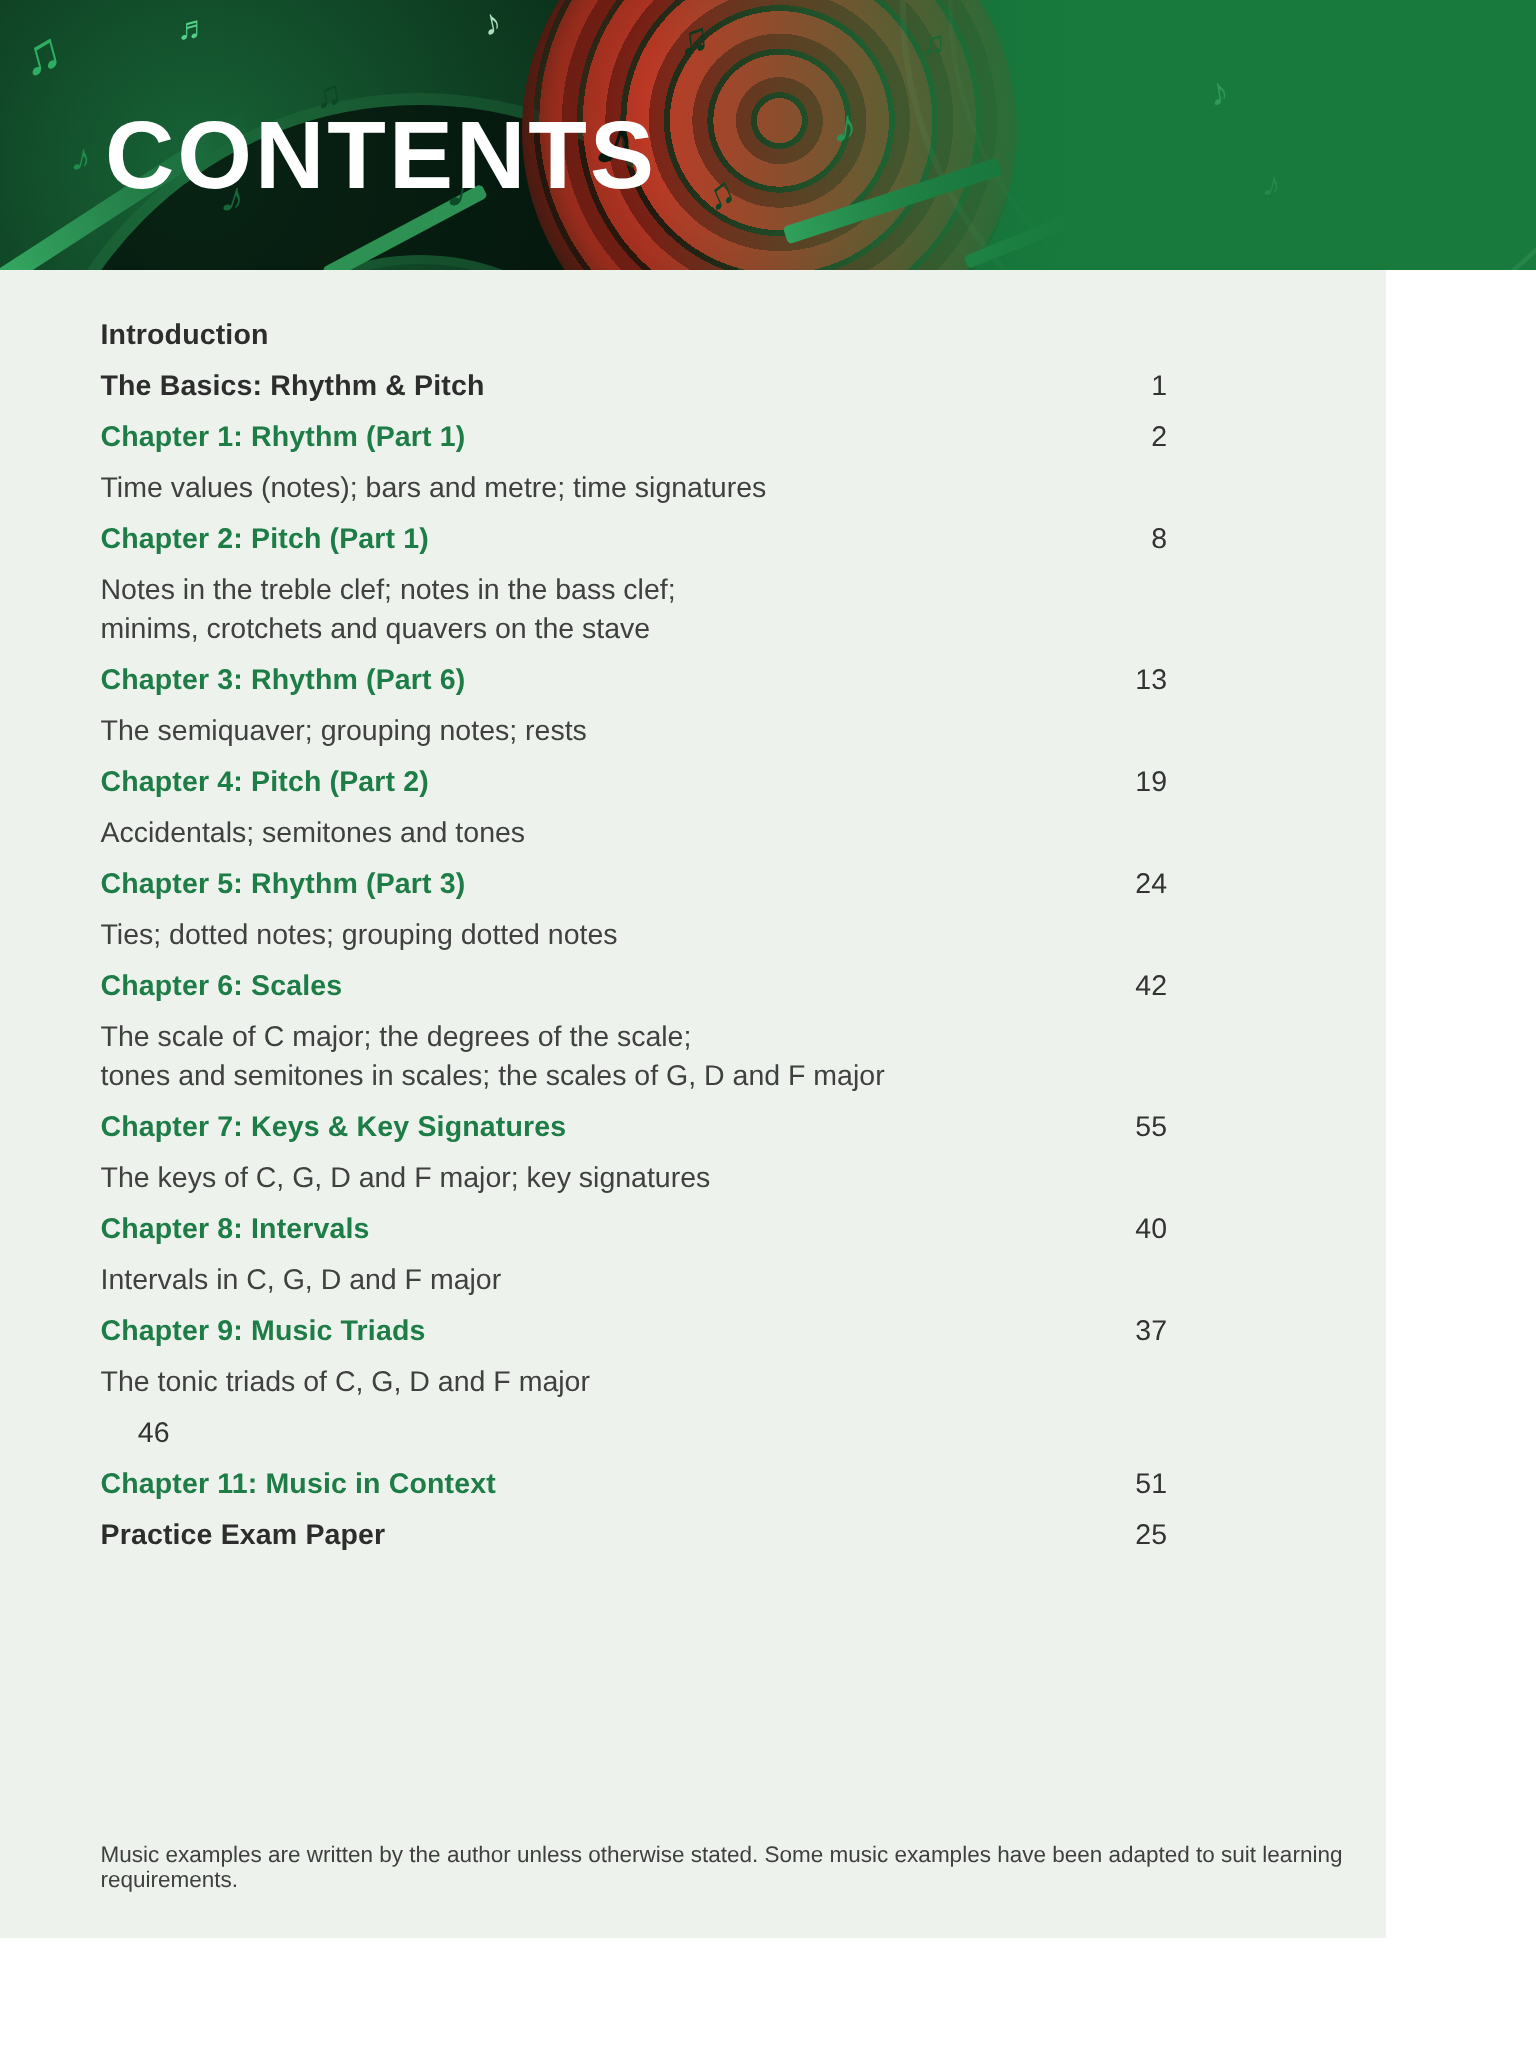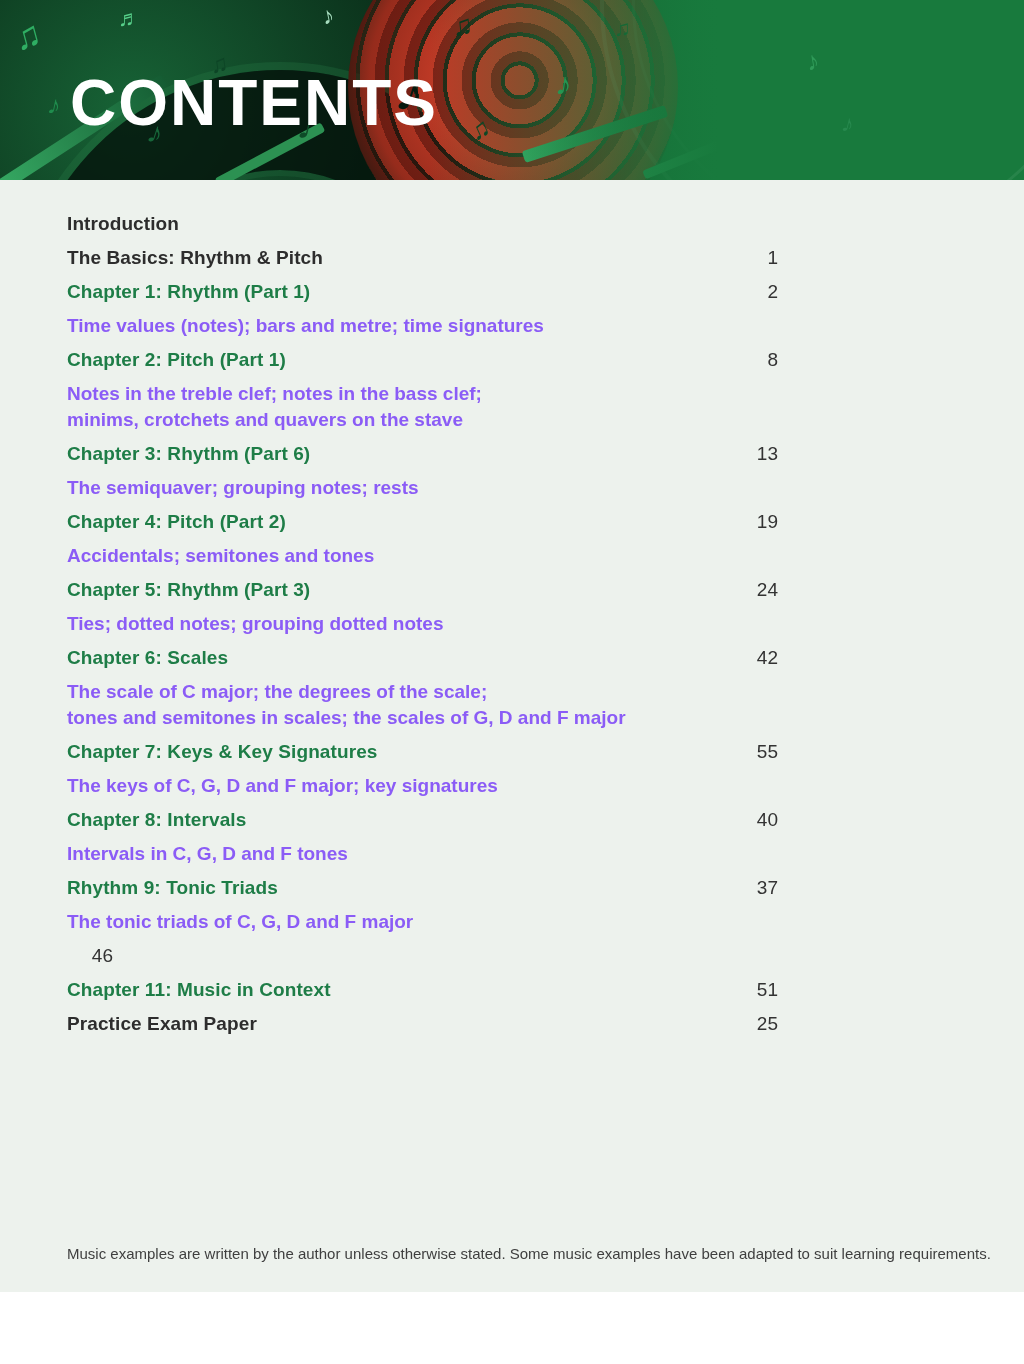--- a/index.html
+++ b/index.html
@@ -63,39 +63,39 @@
   .n12{left:806px;top:48px;font-size:26px;transform:rotate(-10deg);color:#2f9a58;}
   .n13{left:842px;top:112px;font-size:24px;transform:rotate(14deg);color:#27894e;}
   .banner-title{
     position:absolute;left:70px;top:66px;margin:0;
     font-size:64px;font-weight:bold;letter-spacing:2px;
     color:#ffffff;
   }
   
   .content{
     position:relative;
-    width:1024px;height:1112px;
+    width:924px;height:1112px;
     background:#edf2ed;
   }
   .toc{
     padding:31px 0 0 67px;
     width:711px;
   }
   .row{
     display:flex;
     justify-content:space-between;
     align-items:flex-start;
     font-size:19px;
     line-height:26px;
     margin-bottom:8px;
   }
   .row .label{white-space:pre-line;}
   .row.bold .label{font-weight:bold;color:#2d2d2d;letter-spacing:0.1px;}
   .row.chapter .label{font-weight:bold;color:#1e7d47;letter-spacing:0.1px;}
-  .row.desc .label{font-weight:bold;color:#8b5cf6;}
+  .row.desc .label{font-weight:normal;color:#404040;}
   .page-num{
     flex:0 0 46px;
     text-align:right;
     font-weight:normal;
     color:#333333;
   }
   .footnote{
     position:absolute;left:67px;bottom:30px;margin:0;
     font-size:15px;color:#3f3f3f;
   }
@@ -200,25 +200,25 @@
       </div>
       <div class="row desc">
         <span class="label">The keys of C, G, D and F major; key signatures</span>
         <span class="page-num"></span>
       </div>
       <div class="row chapter">
         <span class="label">Chapter 8: Intervals</span>
         <span class="page-num">40</span>
       </div>
       <div class="row desc">
-        <span class="label">Intervals in C, G, D and F tones</span>
-        <span class="page-num"></span>
-      </div>
-      <div class="row chapter">
-        <span class="label">Rhythm 9: Tonic Triads</span>
+        <span class="label">Intervals in C, G, D and F major</span>
+        <span class="page-num"></span>
+      </div>
+      <div class="row chapter">
+        <span class="label">Chapter 9: Music Triads</span>
         <span class="page-num">37</span>
       </div>
       <div class="row desc">
         <span class="label">The tonic triads of C, G, D and F major</span>
         <span class="page-num"></span>
       </div>
       <div class="row chapter">
         <span class="page-num">46</span>
       </div>
       <div class="row chapter">

